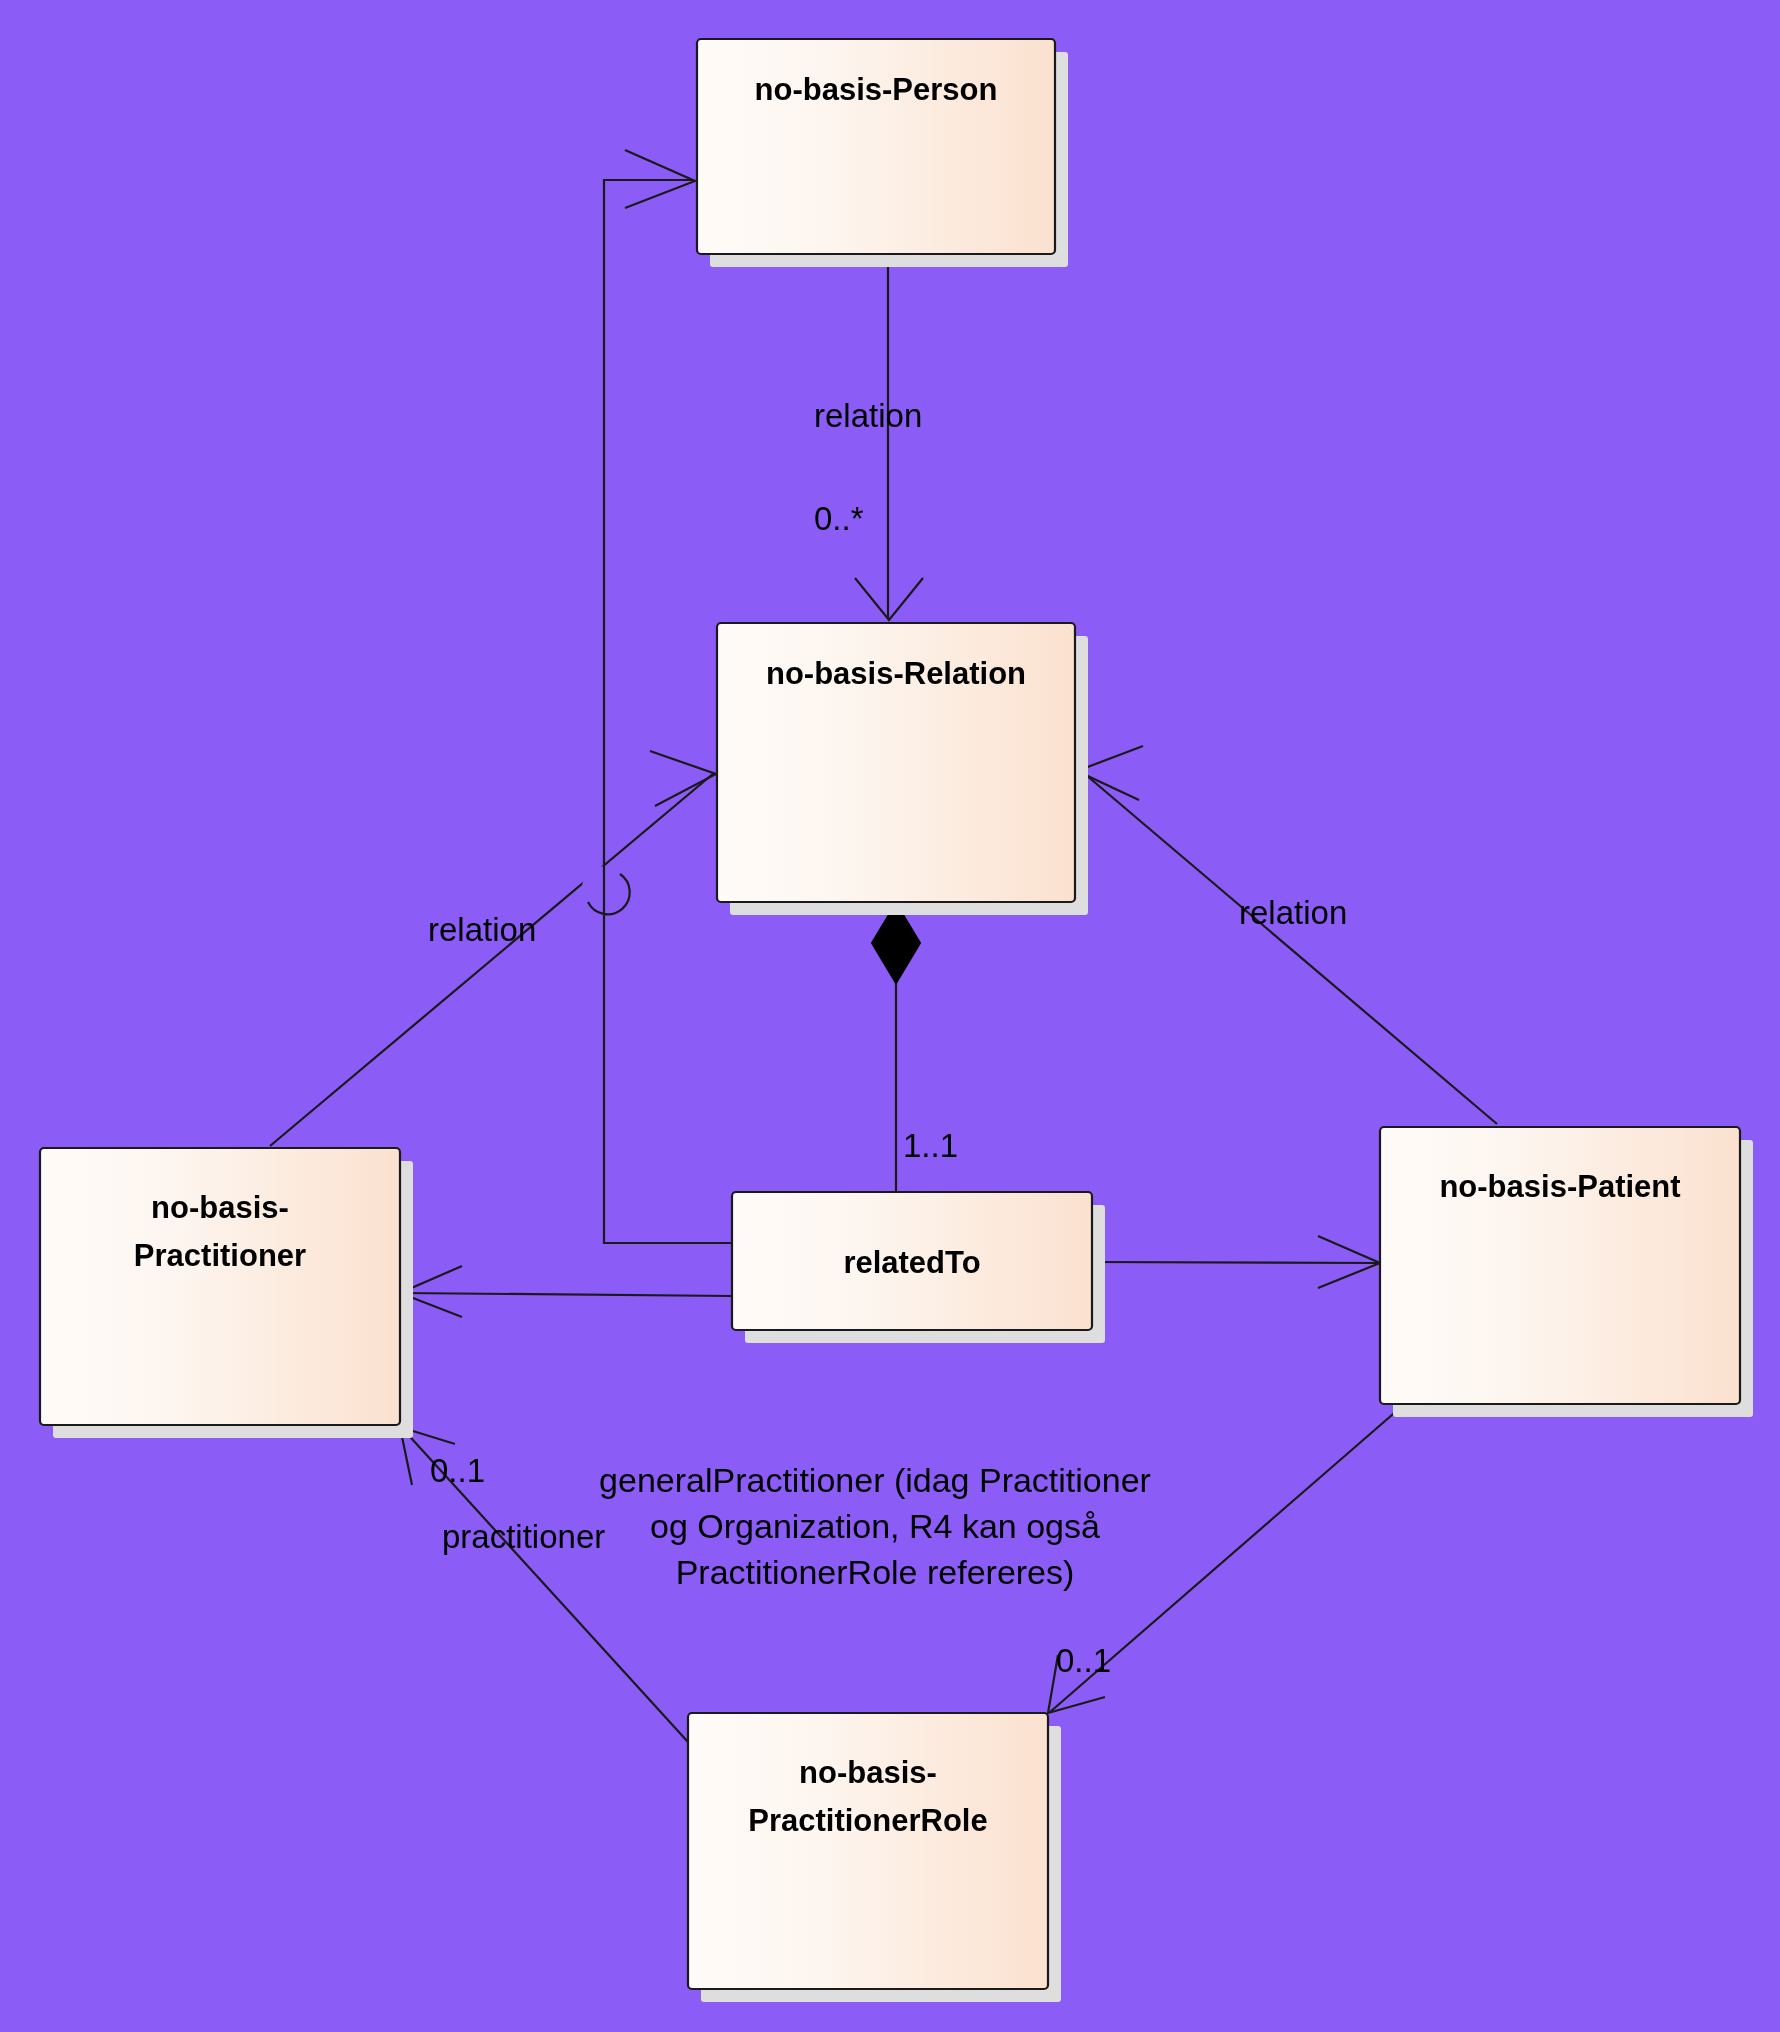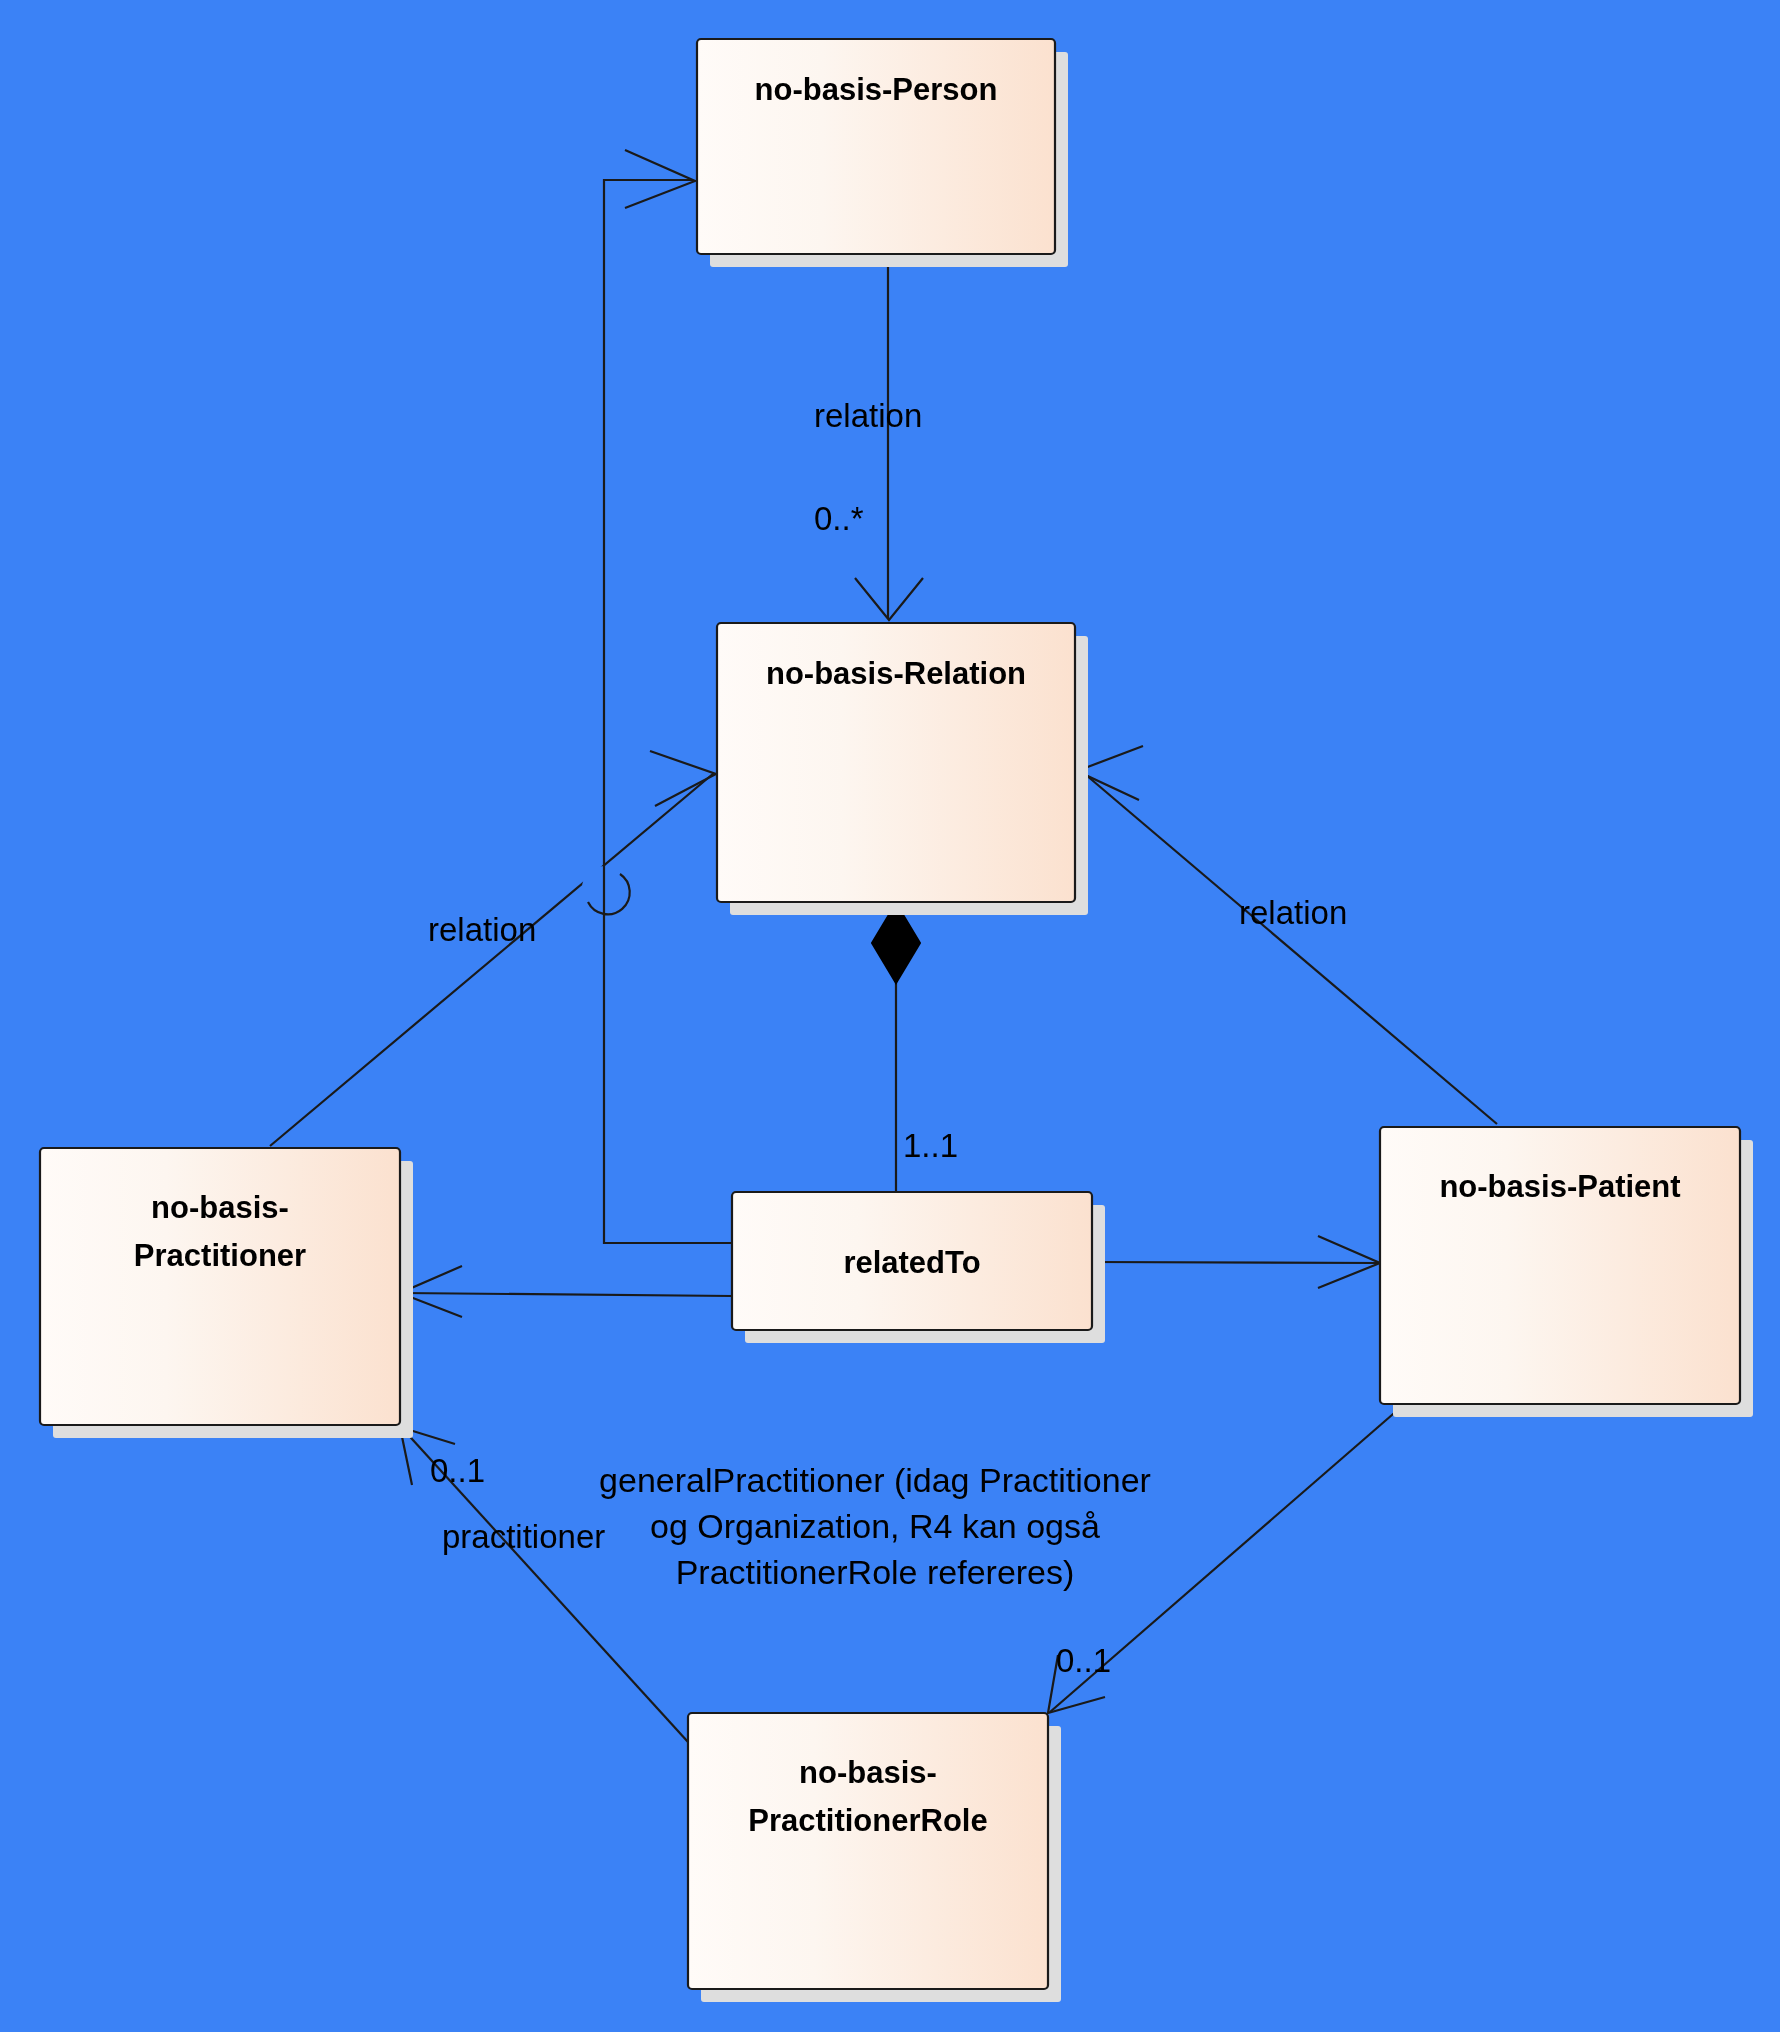--- a/index.html
+++ b/index.html
@@ -7,21 +7,21 @@
     padding: 0;
     background: #ffffff;
   }
   body {
     font-family: "Liberation Sans", sans-serif;
   }
   #diagram-root {
     position: relative;
     width: 1780px;
     height: 2032px;
-    background: #3b82f6;
+    background: #8b5cf6;
     overflow: hidden;
   }
   svg.canvas {
     position: absolute;
     top: 0;
     left: 0;
     width: 1780px;
     height: 2032px;
     display: block;
   }

